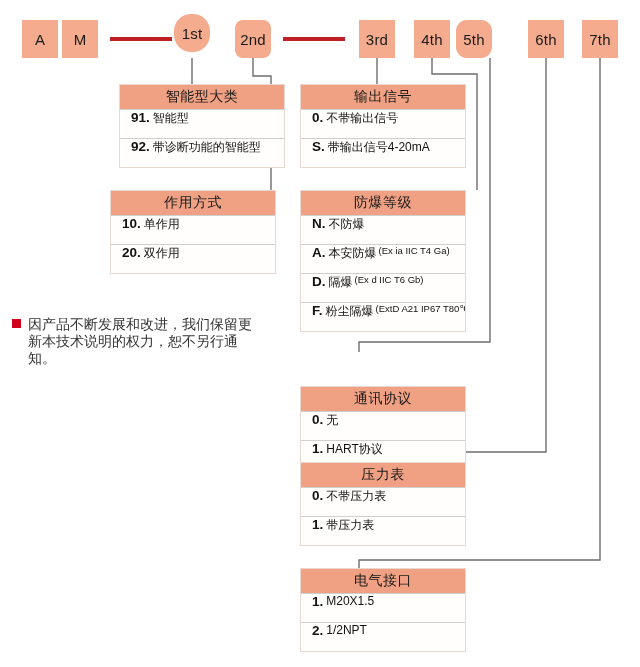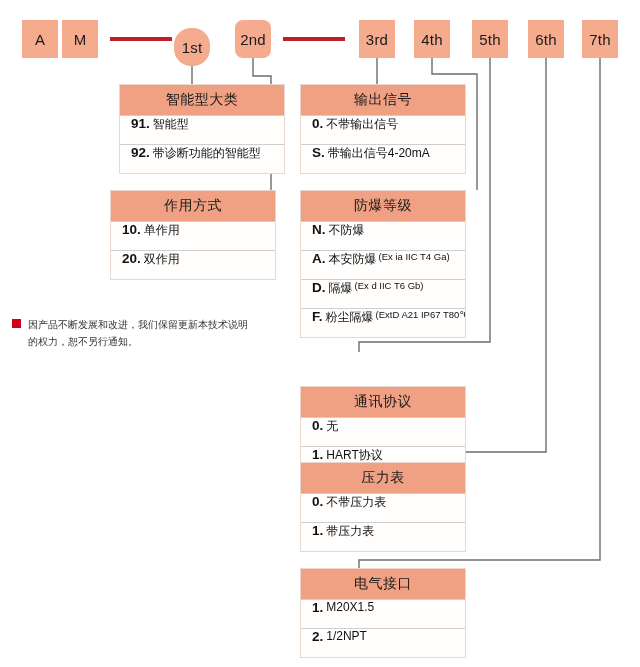--- a/index.html
+++ b/index.html
@@ -36,21 +36,21 @@
   .tbl{
     position:absolute;
     width:166px;
     background:#fffdfc;
     border:1px solid #e8d8cf;
     box-sizing:border-box;
     z-index:5;
   }
   .tbl .hdr{
     background:#f0a183;
-    height:30px;
+    height:24px;
     display:flex;align-items:center;justify-content:center;
     font-size:14px;color:#1a1a1a;
     letter-spacing:.5px;
   }
   .tbl .row{
     height:29px;
     display:flex;align-items:flex-start;
     padding-left:11px;
     border-top:1px solid #cfcfcf;
     background:#fffefd;
@@ -69,21 +69,21 @@
     position:absolute;
     left:12px;top:316px;width:240px;
     display:flex;align-items:flex-start;
     z-index:6;
   }
   #footnote .bullet{
     width:9px;height:9px;background:#d0021b;
     flex:0 0 auto;margin-top:3px;margin-right:7px;
   }
   #footnote .txt{
-    font-size:10px;line-height:17px;color:#333;
+    font-size:14px;line-height:17px;color:#333;
   }
 </style>
 </head>
 <body>
 
 <div id="stage">
 
   <svg id="lines" viewBox="0 0 640 667" width="640" height="667">
     <g fill="none" stroke="#6d6d6d" stroke-width="1.4">
 
@@ -99,26 +99,26 @@
 
       <path d="M546,58 L546,452 L359,452 L359,462"></path>
 
       <path d="M600,58 L600,560 L359,560 L359,568"></path>
     </g>
   </svg>
 
   <div class="codebox" style="left:22px;top:20px;">A</div>
   <div class="codebox" style="left:62px;top:20px;">M</div>
   <div class="dash" style="left:110px;top:37px;width:62px;"></div>
-  <div class="codebox" style="left:174px;top:28px;border-radius:17px;">1st</div>
+  <div class="codebox" style="left:174px;top:14px;border-radius:17px;">1st</div>
   <div class="codebox" style="left:235px;top:20px;border-radius:8px;">2nd</div>
   <div class="dash" style="left:283px;top:37px;width:62px;"></div>
   <div class="codebox" style="left:359px;top:20px;">3rd</div>
   <div class="codebox" style="left:414px;top:20px;">4th</div>
-  <div class="codebox" style="left:472px;top:20px;">5th</div>
+  <div class="codebox" style="left:456px;top:20px;border-radius:11px;">5th</div>
   <div class="codebox" style="left:528px;top:20px;">6th</div>
   <div class="codebox" style="left:582px;top:20px;">7th</div>
 
   <div class="tbl" style="left:119px;top:84px;">
     <div class="hdr">智能型大类</div>
     <div class="row">
       <span class="k">91.</span>
       <span class="v">智能型</span>
       <span class="sm"></span>
     </div>

